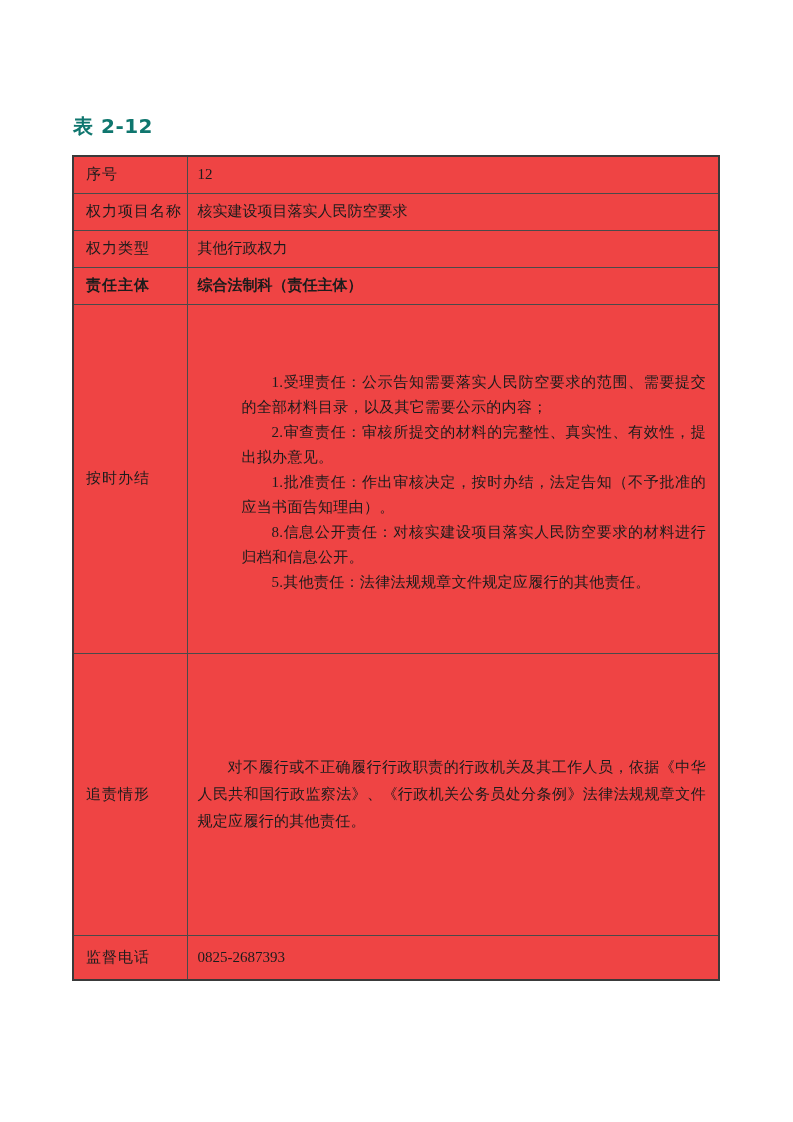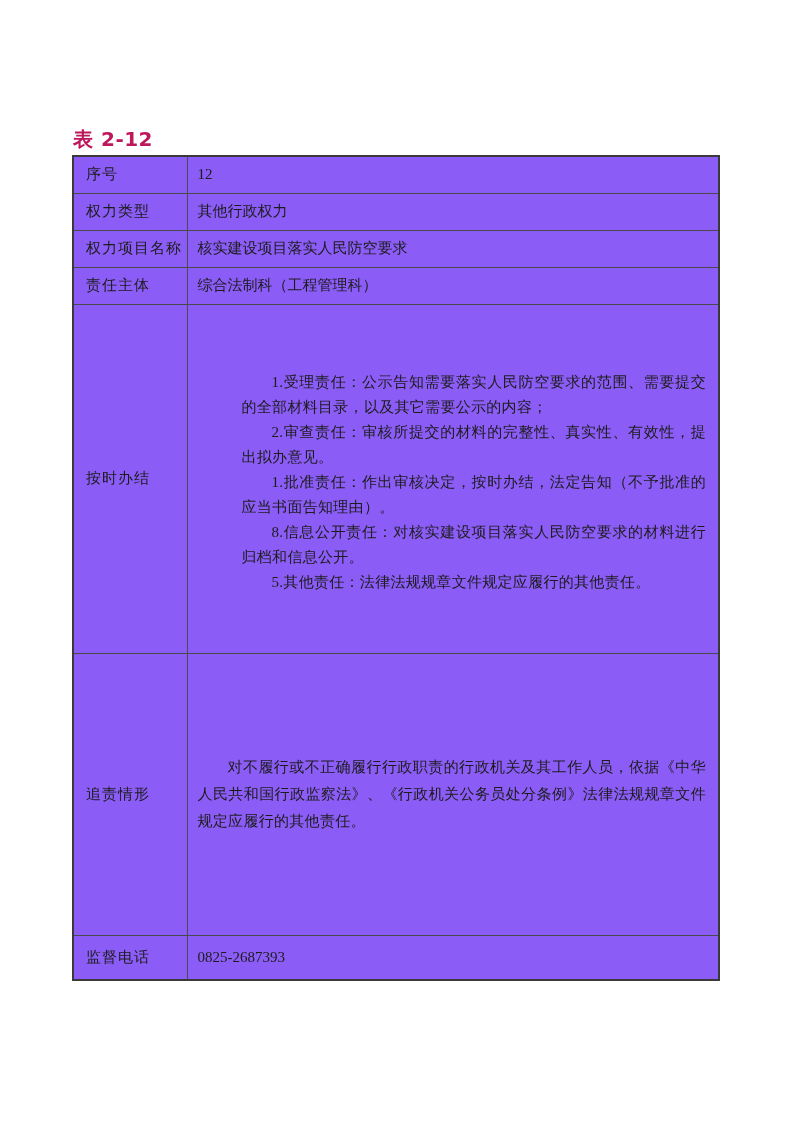--- a/index.html
+++ b/index.html
@@ -6,50 +6,50 @@
   html, body { background: #ffffff; }
   body {
     width: 793px; height: 1122px;
     position: relative;
     font-family: "Liberation Serif", "DejaVu Serif", serif;
     color: #1c1c1c;
     overflow: hidden;
   }
   .doc-title {
     position: absolute;
-    left: 73px; top: 126px;
+    left: 73px; top: 113px;
     font-family: "DejaVu Sans", "Liberation Sans", sans-serif;
     font-weight: bold;
     font-size: 20px;
     letter-spacing: 0.5px;
-    color: #be185d;
+    color: #0f766e;
   }
   table.grid {
     position: absolute;
     left: 72px; top: 155px;
     width: 646px; height: 826px;
     border-collapse: collapse;
     table-layout: fixed;
     border: 2px solid #3a3a3a;
   }
   table.grid col.c1 { width: 114px; }
   table.grid col.c2 { width: 532px; }
   table.grid td {
     border: 1px solid #4a4a4a;
     font-size: 15px;
     vertical-align: middle;
-    background: #8b5cf6;
+    background: #ef4444;
   }
   td.label {
     padding-left: 12px;
     letter-spacing: 1px;
   }
   td.value { padding-left: 10px; padding-right: 12px; }
   tr.r-small  { height: 37px; }
-  tr.r-small4 { height: 37px; }
+  tr.r-small4 { height: 37px; font-weight: bold; }
   tr.r-matters { height: 348px; }
   tr.r-account { height: 282px; }
   tr.r-phone  { height: 44px; }
   td.value-top {
     vertical-align: top;
     padding-top: 8px;
   }
   td.value-top p {
     text-indent: 2em;
     line-height: 25px;
@@ -76,32 +76,32 @@
         <col class="c1">
         <col class="c2">
       </colgroup>
     <tbody>
       <tr class="r-small">
         <td class="label">序号</td>
         <td class="value">12</td>
       </tr>
 
       <tr class="r-small">
+        <td class="label">权力项目名称</td>
+        <td class="value">核实建设项目落实人民防空要求</td>
+      </tr>
+
+      <tr class="r-small">
         <td class="label">权力类型</td>
         <td class="value">其他行政权力</td>
       </tr>
 
-      <tr class="r-small">
-        <td class="label">权力项目名称</td>
-        <td class="value">核实建设项目落实人民防空要求</td>
-      </tr>
-
       <tr class="r-small4">
         <td class="label">责任主体</td>
-        <td class="value">综合法制科（工程管理科）</td>
+        <td class="value">综合法制科（责任主体）</td>
       </tr>
 
       <tr class="r-matters">
         <td class="label">按时办结</td>
         <td class="value value-top">
           <p>1.受理责任：公示告知需要落实人民防空要求的范围、需要提交的全部材料目录，以及其它需要公示的内容；</p>
           <p>2.审查责任：审核所提交的材料的完整性、真实性、有效性，提出拟办意见。</p>
           <p>1.批准责任：作出审核决定，按时办结，法定告知（不予批准的应当书面告知理由）。</p>
           <p>8.信息公开责任：对核实建设项目落实人民防空要求的材料进行归档和信息公开。</p>
           <p>5.其他责任：法律法规规章文件规定应履行的其他责任。</p>

